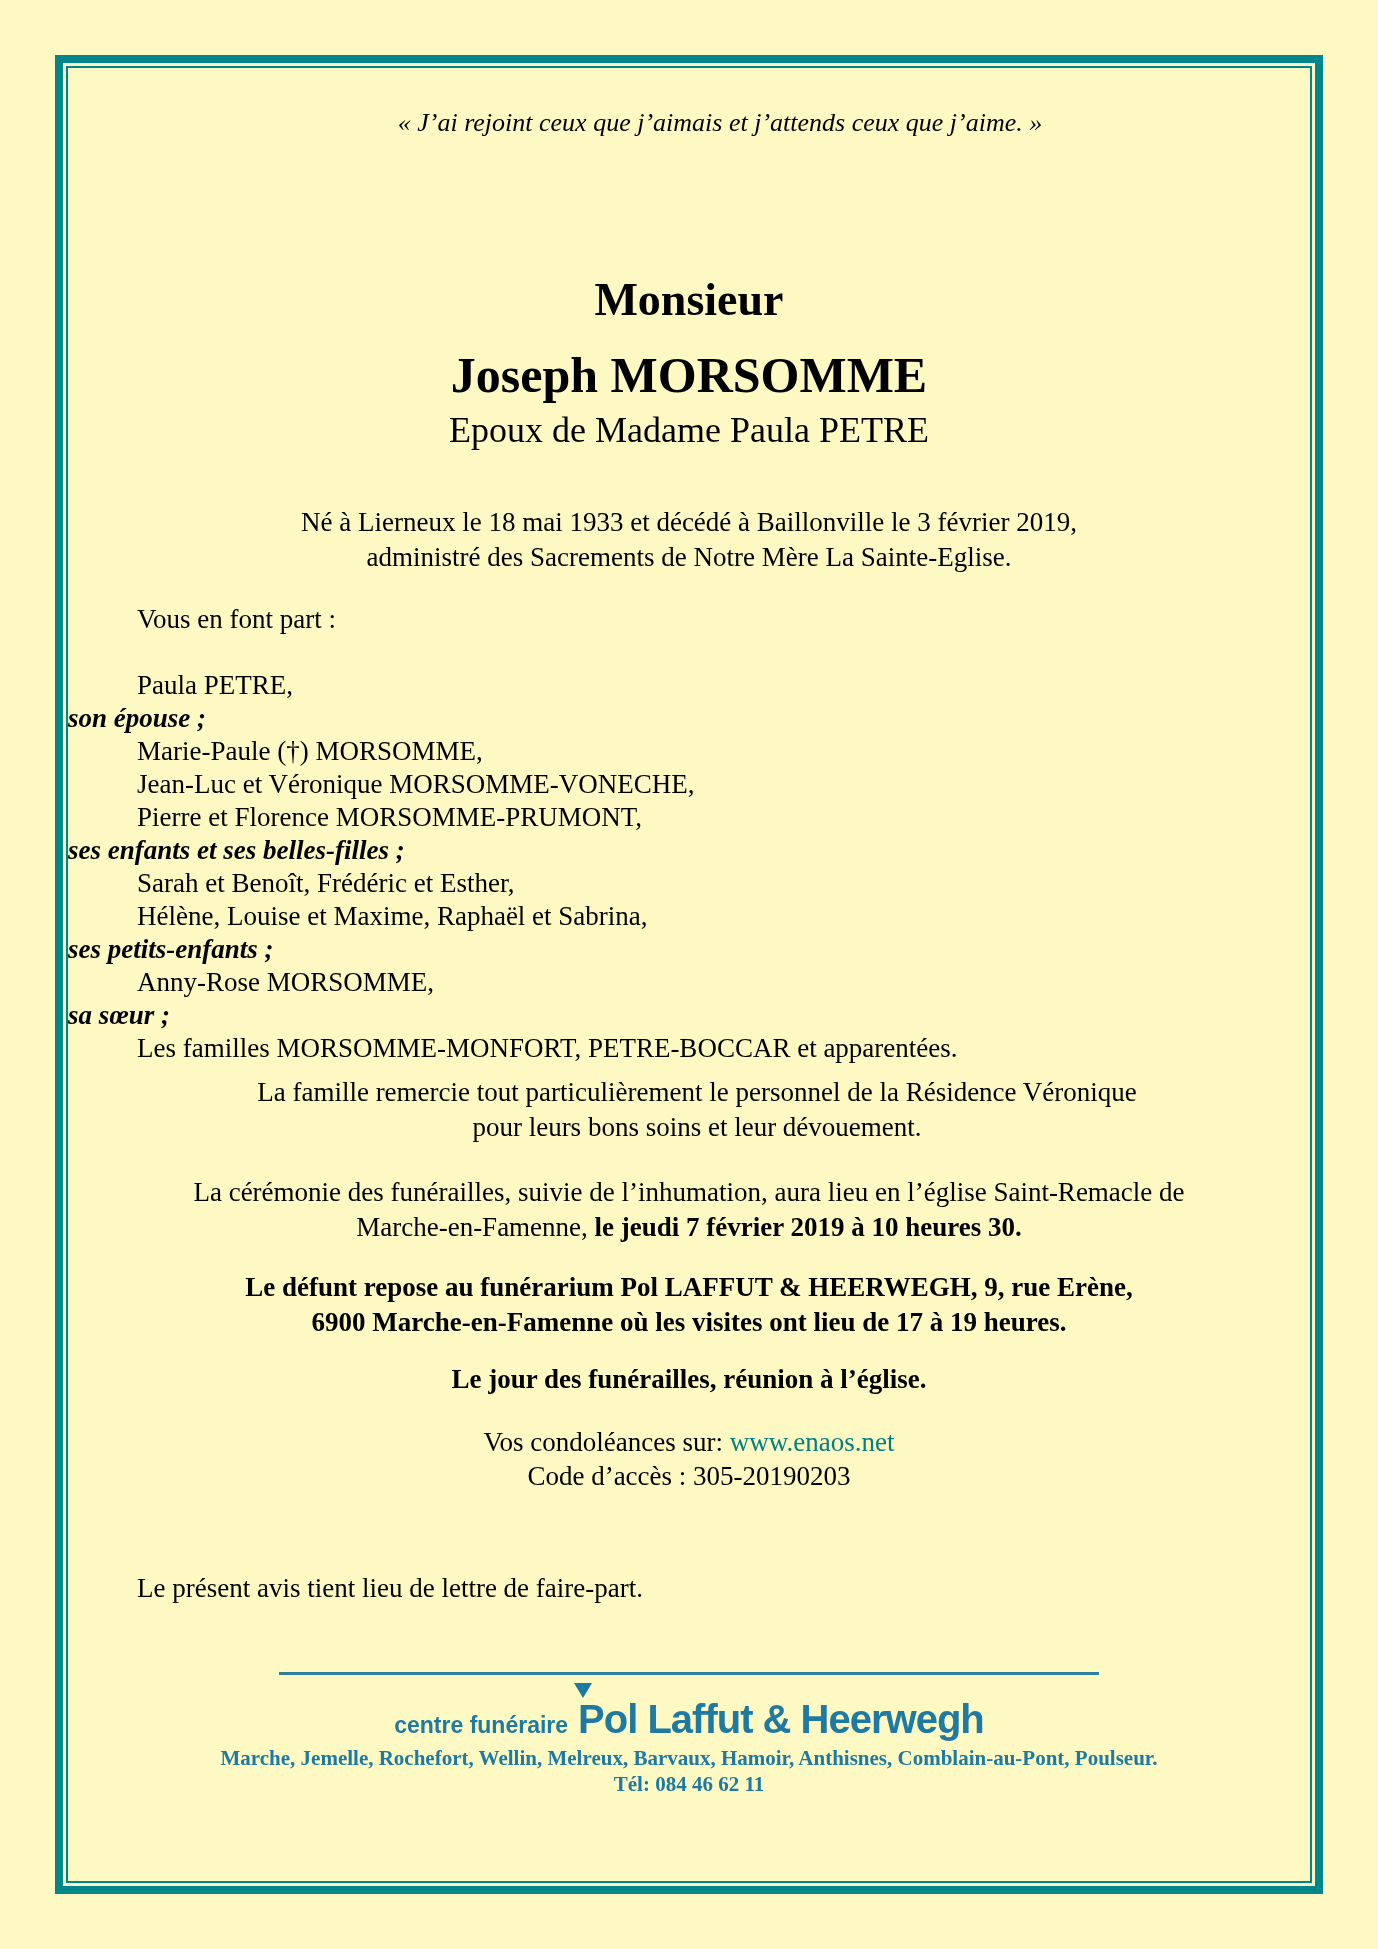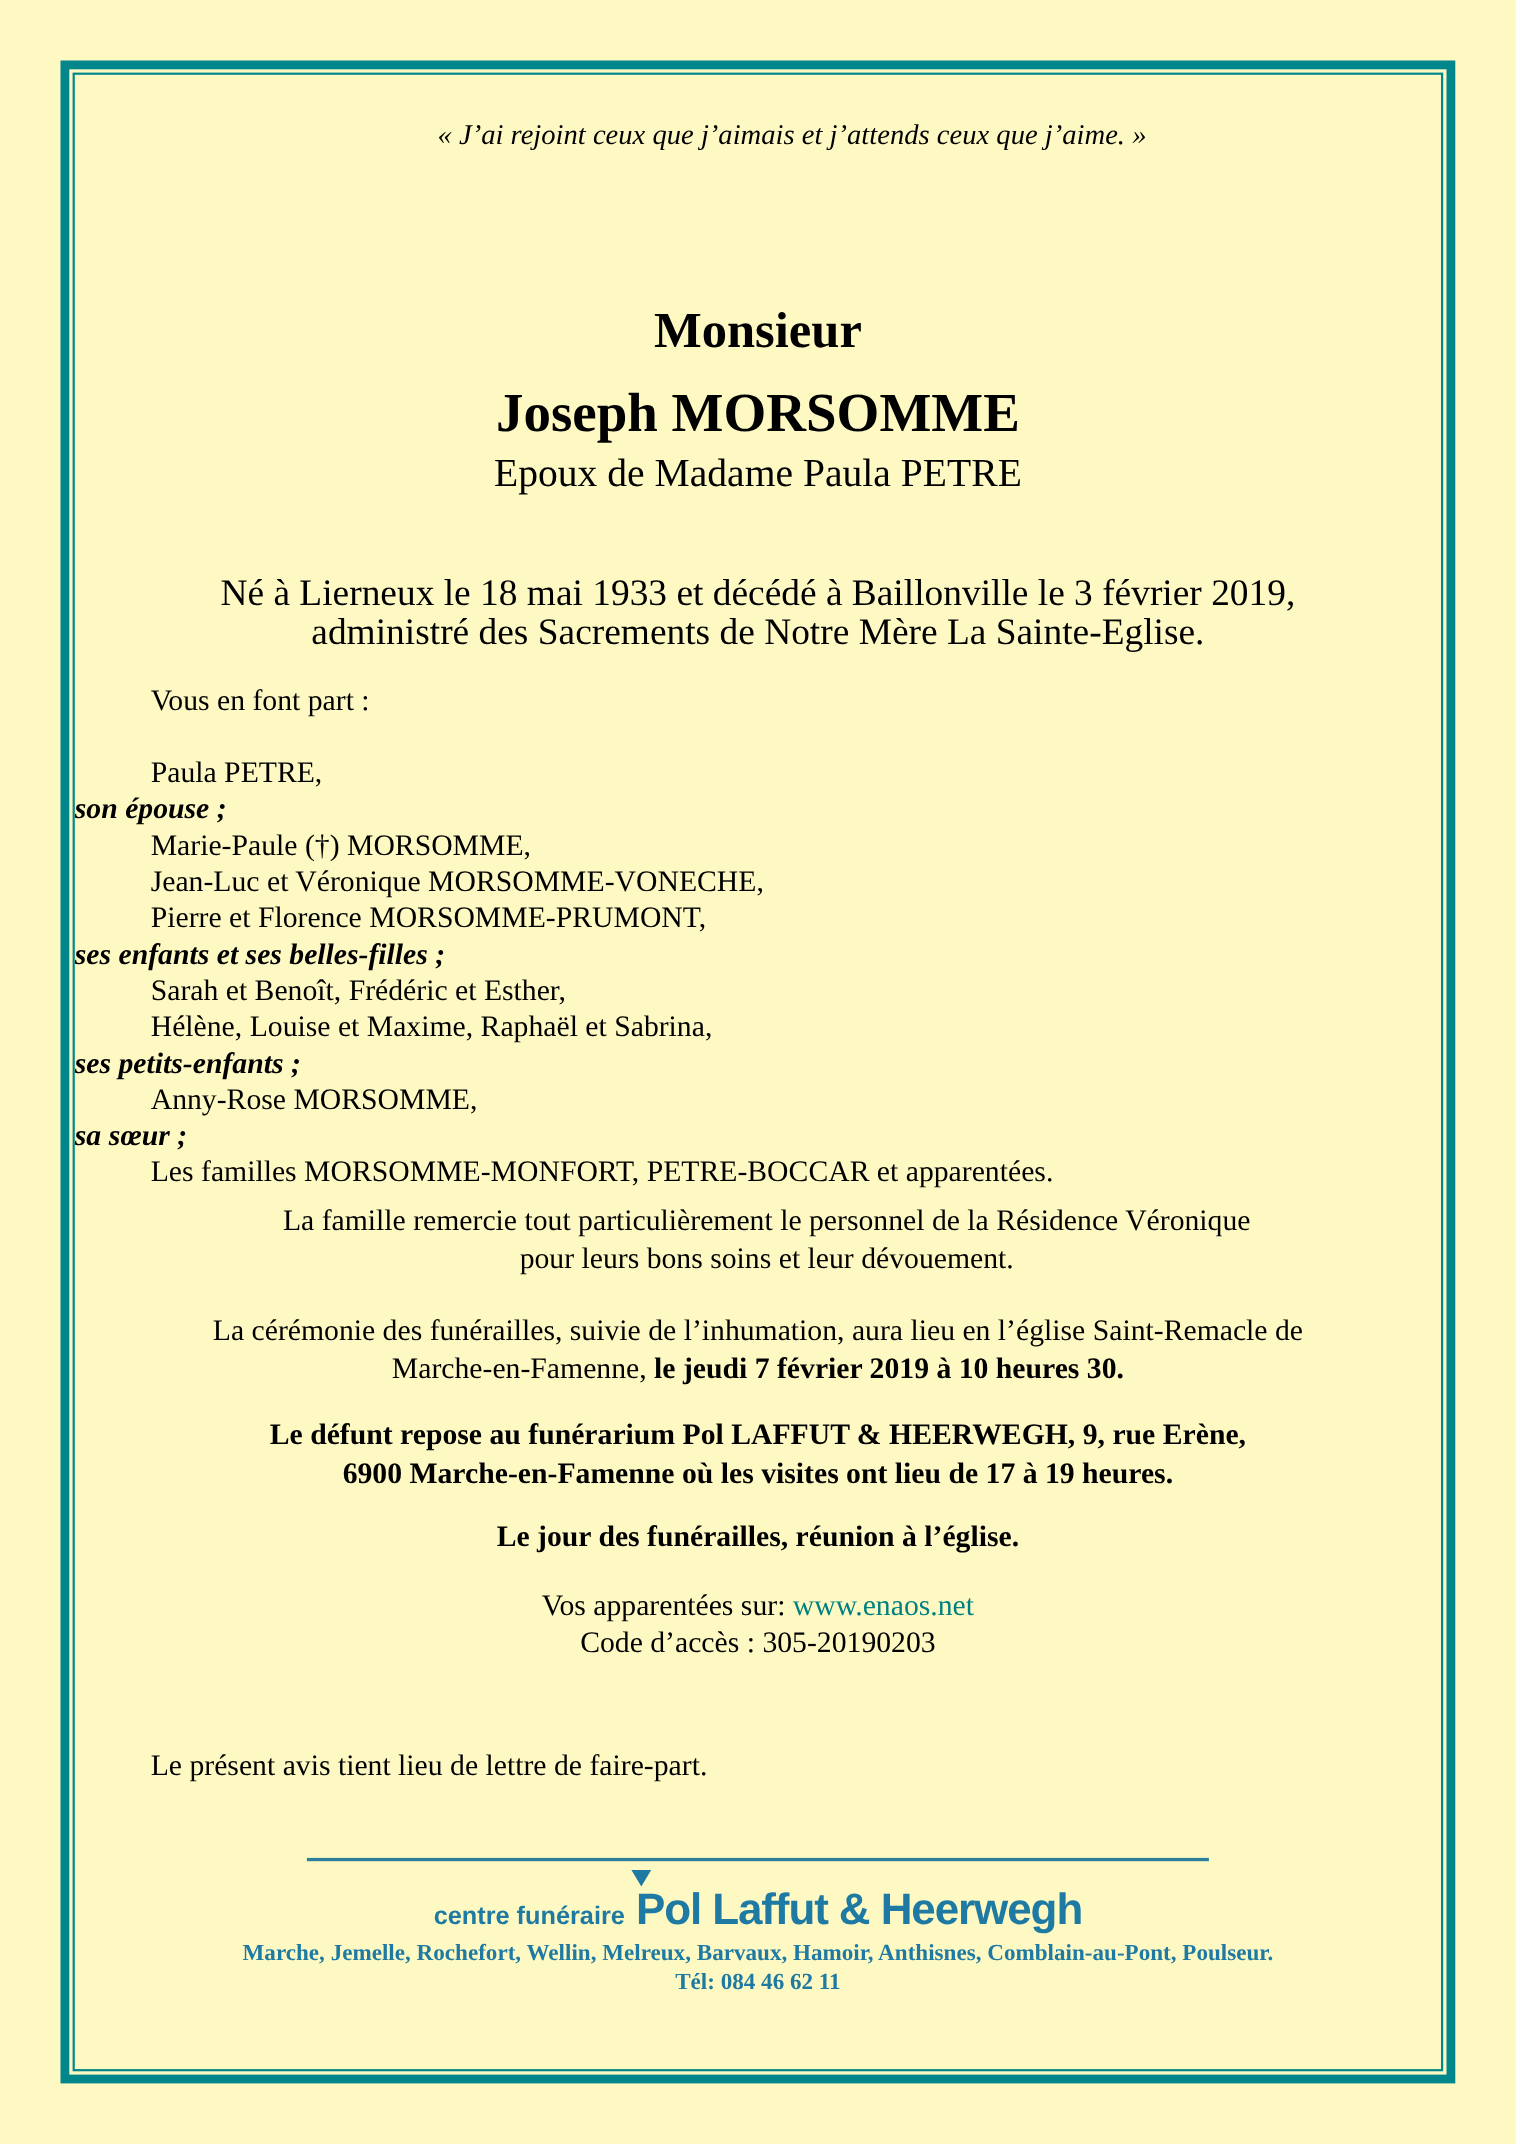--- a/index.html
+++ b/index.html
@@ -22,21 +22,21 @@
   .content{position:absolute;left:0;top:0;right:0;bottom:0;overflow:hidden;}
 
   .quote{
     margin-top:38px;text-align:center;padding-left:62px;
     font-style:italic;font-size:26px;line-height:34px;
   }
   .civility{margin-top:137px;text-align:center;font-weight:bold;font-size:46px;line-height:46px;}
   .deceased{margin-top:27px;text-align:center;font-weight:bold;font-size:50px;line-height:50px;}
   .subtitle{margin-top:10px;text-align:center;font-size:36px;line-height:40px;}
 
-  .intro{margin-top:72px;text-align:center;font-size:34px;line-height:35px;}
+  .intro{margin-top:55px;text-align:center;font-size:27px;line-height:35px;}
 
   .announce{margin-top:28px;padding-left:69px;font-size:27px;line-height:33px;}
 
   .family{margin-top:33px;font-size:27px;}
   .family .name-line{padding-left:69px;line-height:33px;text-align:left;}
   .family .role-line{padding-right:48px;line-height:33px;text-align:left;font-weight:bold;font-style:italic;}
 
   .thanks{margin-top:10px;text-align:center;font-size:27px;line-height:35px;padding-left:16px;}
   .ceremony{margin-top:30px;text-align:center;font-size:27px;line-height:35px;}
   .ceremony .bold{font-weight:bold;}
@@ -112,21 +112,21 @@
         </div>
 
         <div class="repose">
           <div>Le défunt repose au funérarium Pol LAFFUT &amp; HEERWEGH, 9, rue Erène,</div>
           <div>6900 Marche-en-Famenne où les visites ont lieu de 17 à 19 heures.</div>
         </div>
 
         <div class="gathering">Le jour des funérailles, réunion à l’église.</div>
 
         <div class="condolences">
-          <div><span>Vos apparentées sur: </span><a>www.enaos.net</a></div>
+          <div><span>Vos condoléances sur: </span><a>www.enaos.net</a></div>
           <div>Code d’accès : 305-20190203</div>
         </div>
 
         <div class="notice">Le présent avis tient lieu de lettre de faire-part.</div>
 
         <div class="footer-rule"></div>
 
         <div class="brand">
           <span class="brand-prefix">centre funéraire</span>
           <span class="brand-name">Pol Laffut &amp; Heerwegh<span class="brand-triangle"></span></span>

